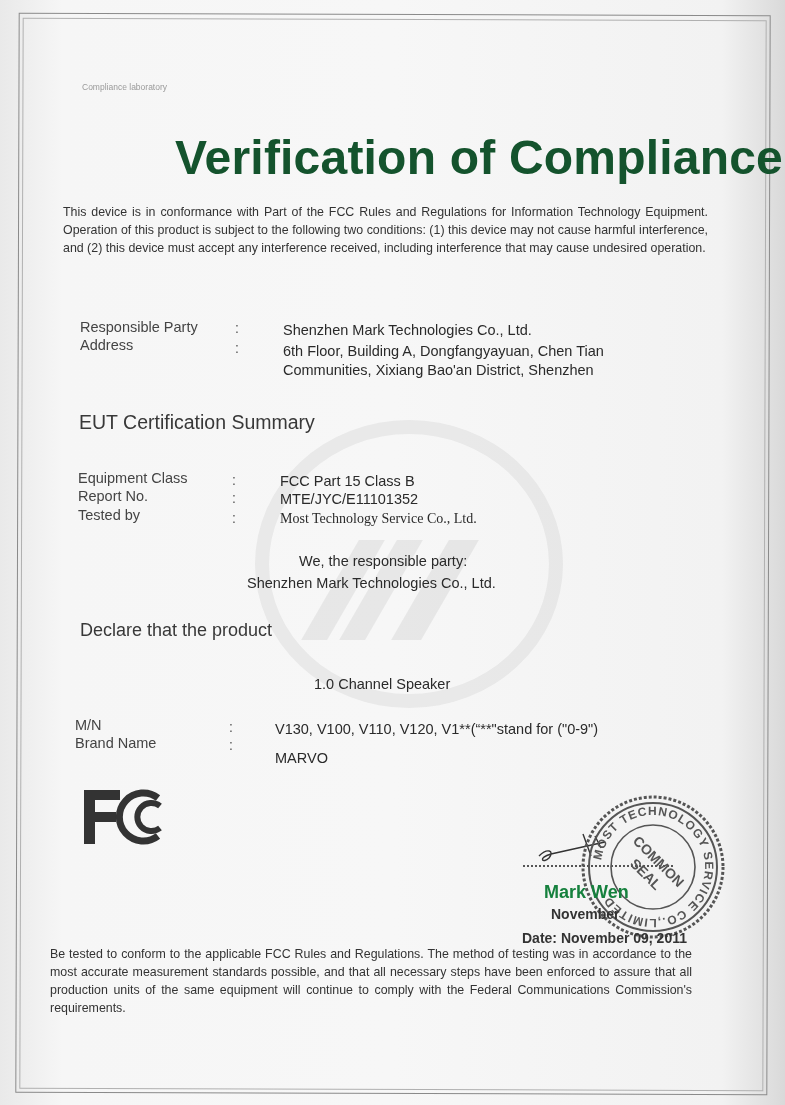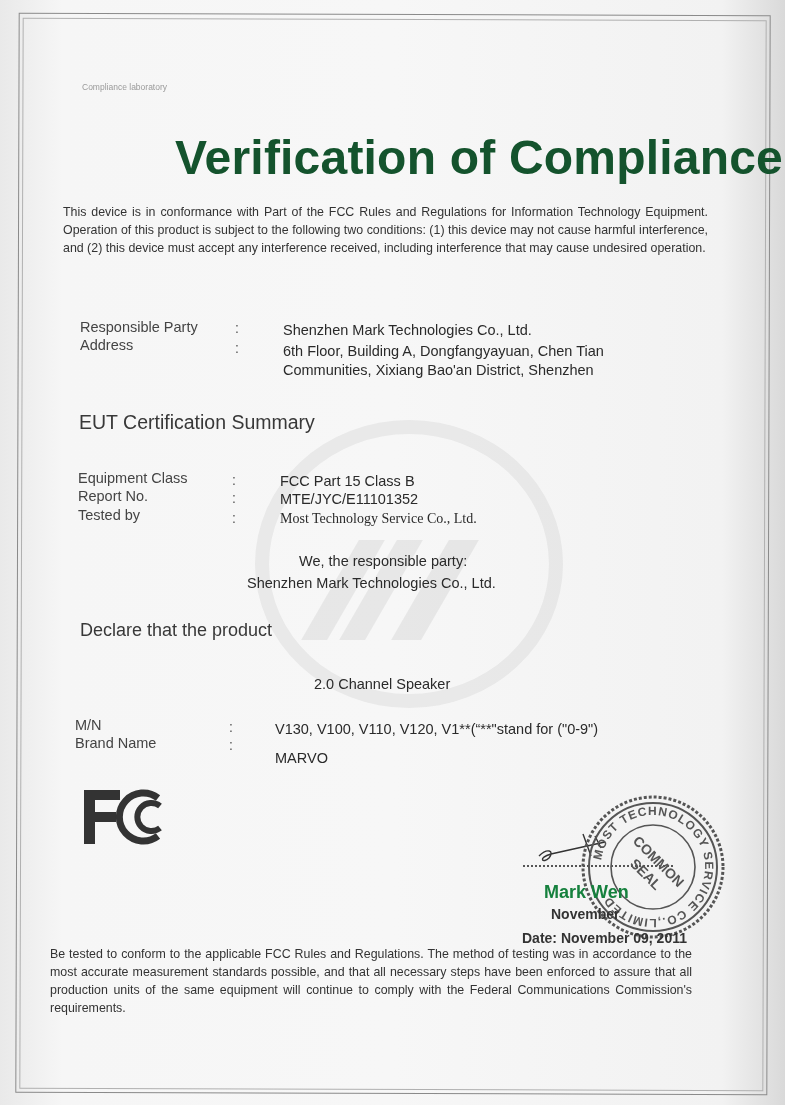--- a/index.html
+++ b/index.html
@@ -91,21 +91,21 @@
 
 <div class="abs lbl" style="left:78px;top:507px">Tested by</div>
 <div class="abs colon" style="left:232px;top:510px">:</div>
 <div class="abs val serif" style="left:280px;top:511px">Most Technology Service Co., Ltd.</div>
 
 <div class="abs center" style="left:299px;top:553px">We, the responsible party:</div>
 <div class="abs center" style="left:247px;top:575px">Shenzhen Mark Technologies Co., Ltd.</div>
 
 <div class="abs section" style="left:80px;top:620px;font-size:18px">Declare that the product</div>
 
-<div class="abs center" style="left:314px;top:676px">2.0 Channel Speaker</div>
+<div class="abs center" style="left:314px;top:676px">1.0 Channel Speaker</div>
 
 <div class="abs lbl" style="left:75px;top:717px">M/N</div>
 <div class="abs colon" style="left:229px;top:719px">:</div>
 <div class="abs val" style="left:275px;top:721px">V130, V100, V110, V120, V1**(“**"stand for ("0-9")</div>
 
 <div class="abs lbl" style="left:75px;top:735px">Brand Name</div>
 <div class="abs colon" style="left:229px;top:737px">:</div>
 <div class="abs val" style="left:275px;top:750px">MARVO</div>
 
 <div class="abs fc-logo">

